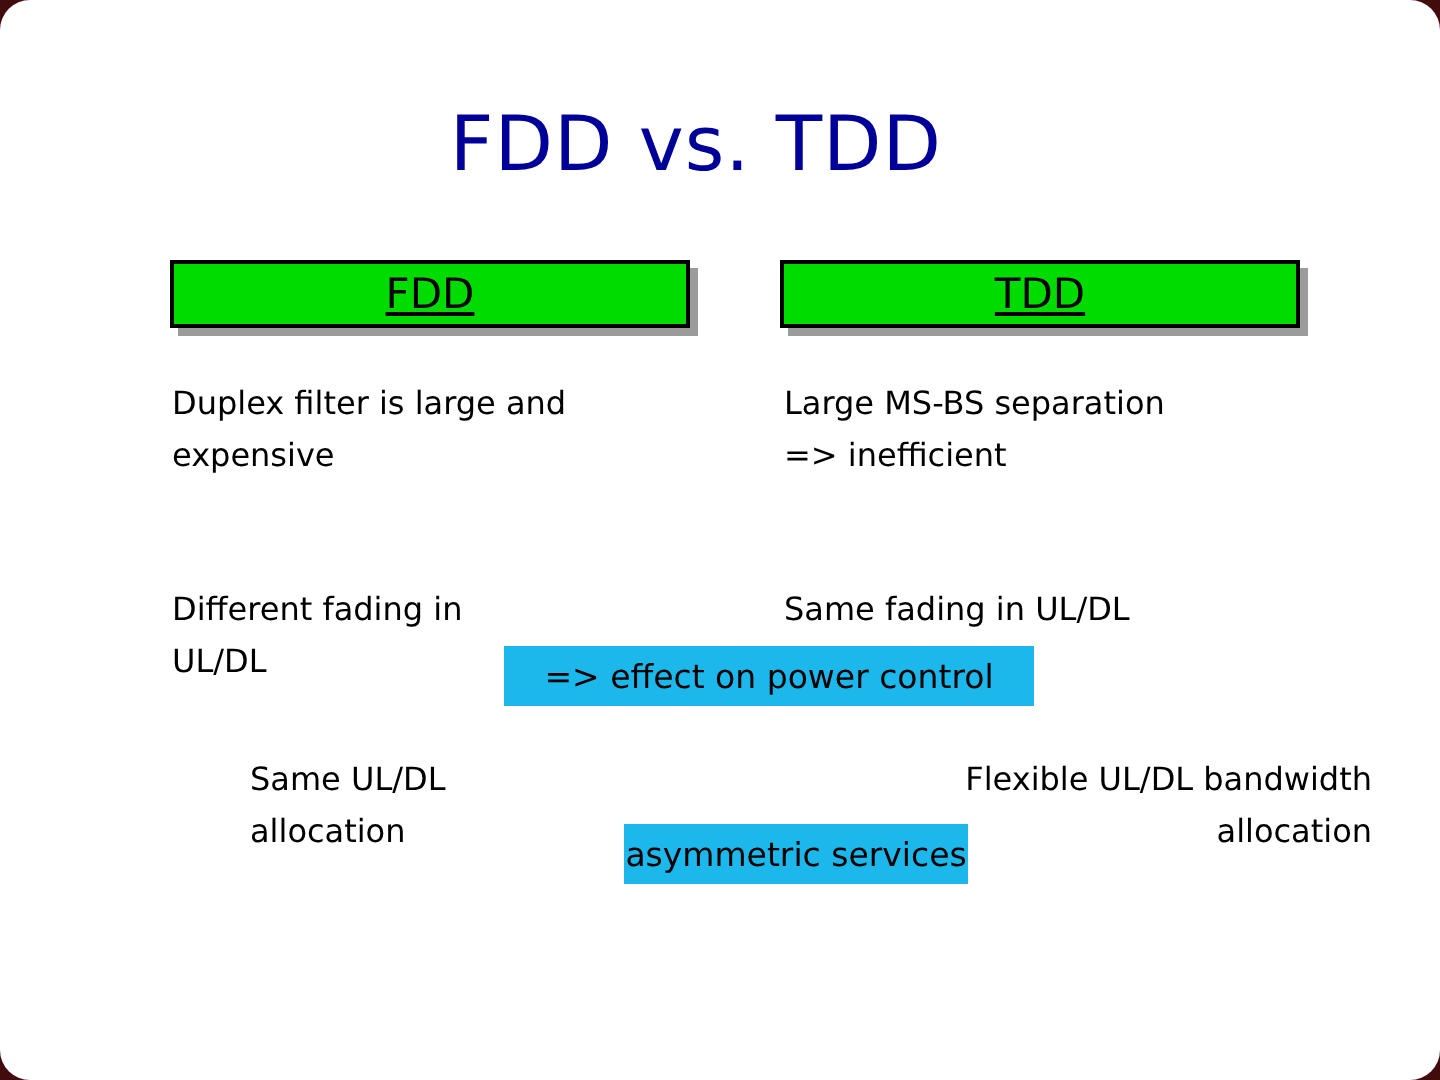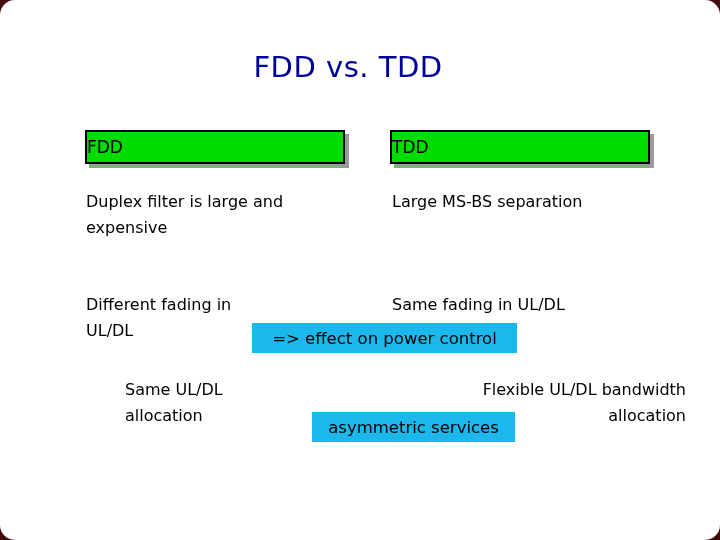--- a/index.html
+++ b/index.html
@@ -18,31 +18,32 @@
   .corner { position: absolute; width: 15px; height: 15px; background: var(--corner, #420c0c); }
   .corner::after { content: ""; position: absolute; inset: 0; background: #ffffff; }
   .corner.tl { top: 0; left: 0; }   .corner.tl::after { border-top-left-radius: 15px; }
   .corner.tr { top: 0; right: 0; }  .corner.tr::after { border-top-right-radius: 15px; }
   .corner.bl { bottom: 0; left: 0; }  .corner.bl::after { border-bottom-left-radius: 15px; }
   .corner.br { bottom: 0; right: 0; } .corner.br::after { border-bottom-right-radius: 15px; }
 
   .title {
     position: absolute; top: 50px; left: 0; width: 696px;
     text-align: center;
-    font-size: 29px; letter-spacing: 0.5px;
+    font-size: 38px; letter-spacing: 0.5px;
     color: var(--title, #000099);
   }
 
   .hdr-box {
     position: absolute; top: 130px; width: 256px; height: 30px;
     background: var(--header-fill, #00dc00);
     border: 2px solid #000000;
     box-shadow: 4px 4px 0 0 #9b9b9b;
-    display: flex; align-items: center; justify-content: flex-start;
-    font-size: 17px;
+    display: flex; align-items: center; justify-content: center;
+    font-size: 21px;
+    text-decoration: underline;
   }
   .hdr-left  { left: 85px; }
   .hdr-right { left: 390px; }
 
   .cell {
     position: absolute;
     font-size: 16px; line-height: 26px;
     white-space: nowrap;
   }
   .col-left  { left: 86px; }
@@ -53,21 +54,21 @@
   .cell.align-right { width: 255px; text-align: right; }
 
   .callout {
     position: absolute;
     background: var(--callout-fill, #1cb8ec);
     display: flex; align-items: center; justify-content: center;
     font-size: 16.5px; white-space: nowrap;
   }
   .callout.indoor { left: 545px; top: 227px; width: 108px; height: 29px; }
   .callout.power  { left: 252px; top: 323px; width: 265px; height: 30px; }
-  .callout.asym   { left: 312px; top: 412px; width: 203px; height: 30px; }
+  .callout.asym   { left: 312px; top: 412px; width: 172px; height: 30px; }
 </style>
 </head>
 <body style="--title: #000099; --header-fill: #00dc00; --callout-fill: #1cb8ec; --corner: #420c0c; --text: #000000;">
 
 <div class="slide">
 
   <div class="corner tl"></div>
   <div class="corner tr"></div>
   <div class="corner bl"></div>
   <div class="corner br"></div>
@@ -80,20 +81,21 @@
   <div class="hdr-box hdr-right">
     <span>TDD</span>
   </div>
 
   <div class="cell col-left r1">
     <div>Duplex filter is large and</div>
     <div>expensive</div>
   </div>
   <div class="cell col-right r1">
     <div>Large MS-BS separation</div>
+    <div>=&gt; inefficient</div>
   </div>
 
   <div class="cell col-left r2">
     <div>Different fading in</div>
     <div>UL/DL</div>
   </div>
   <div class="cell col-right r2">
     <div>Same fading in UL/DL</div>
   </div>
 

